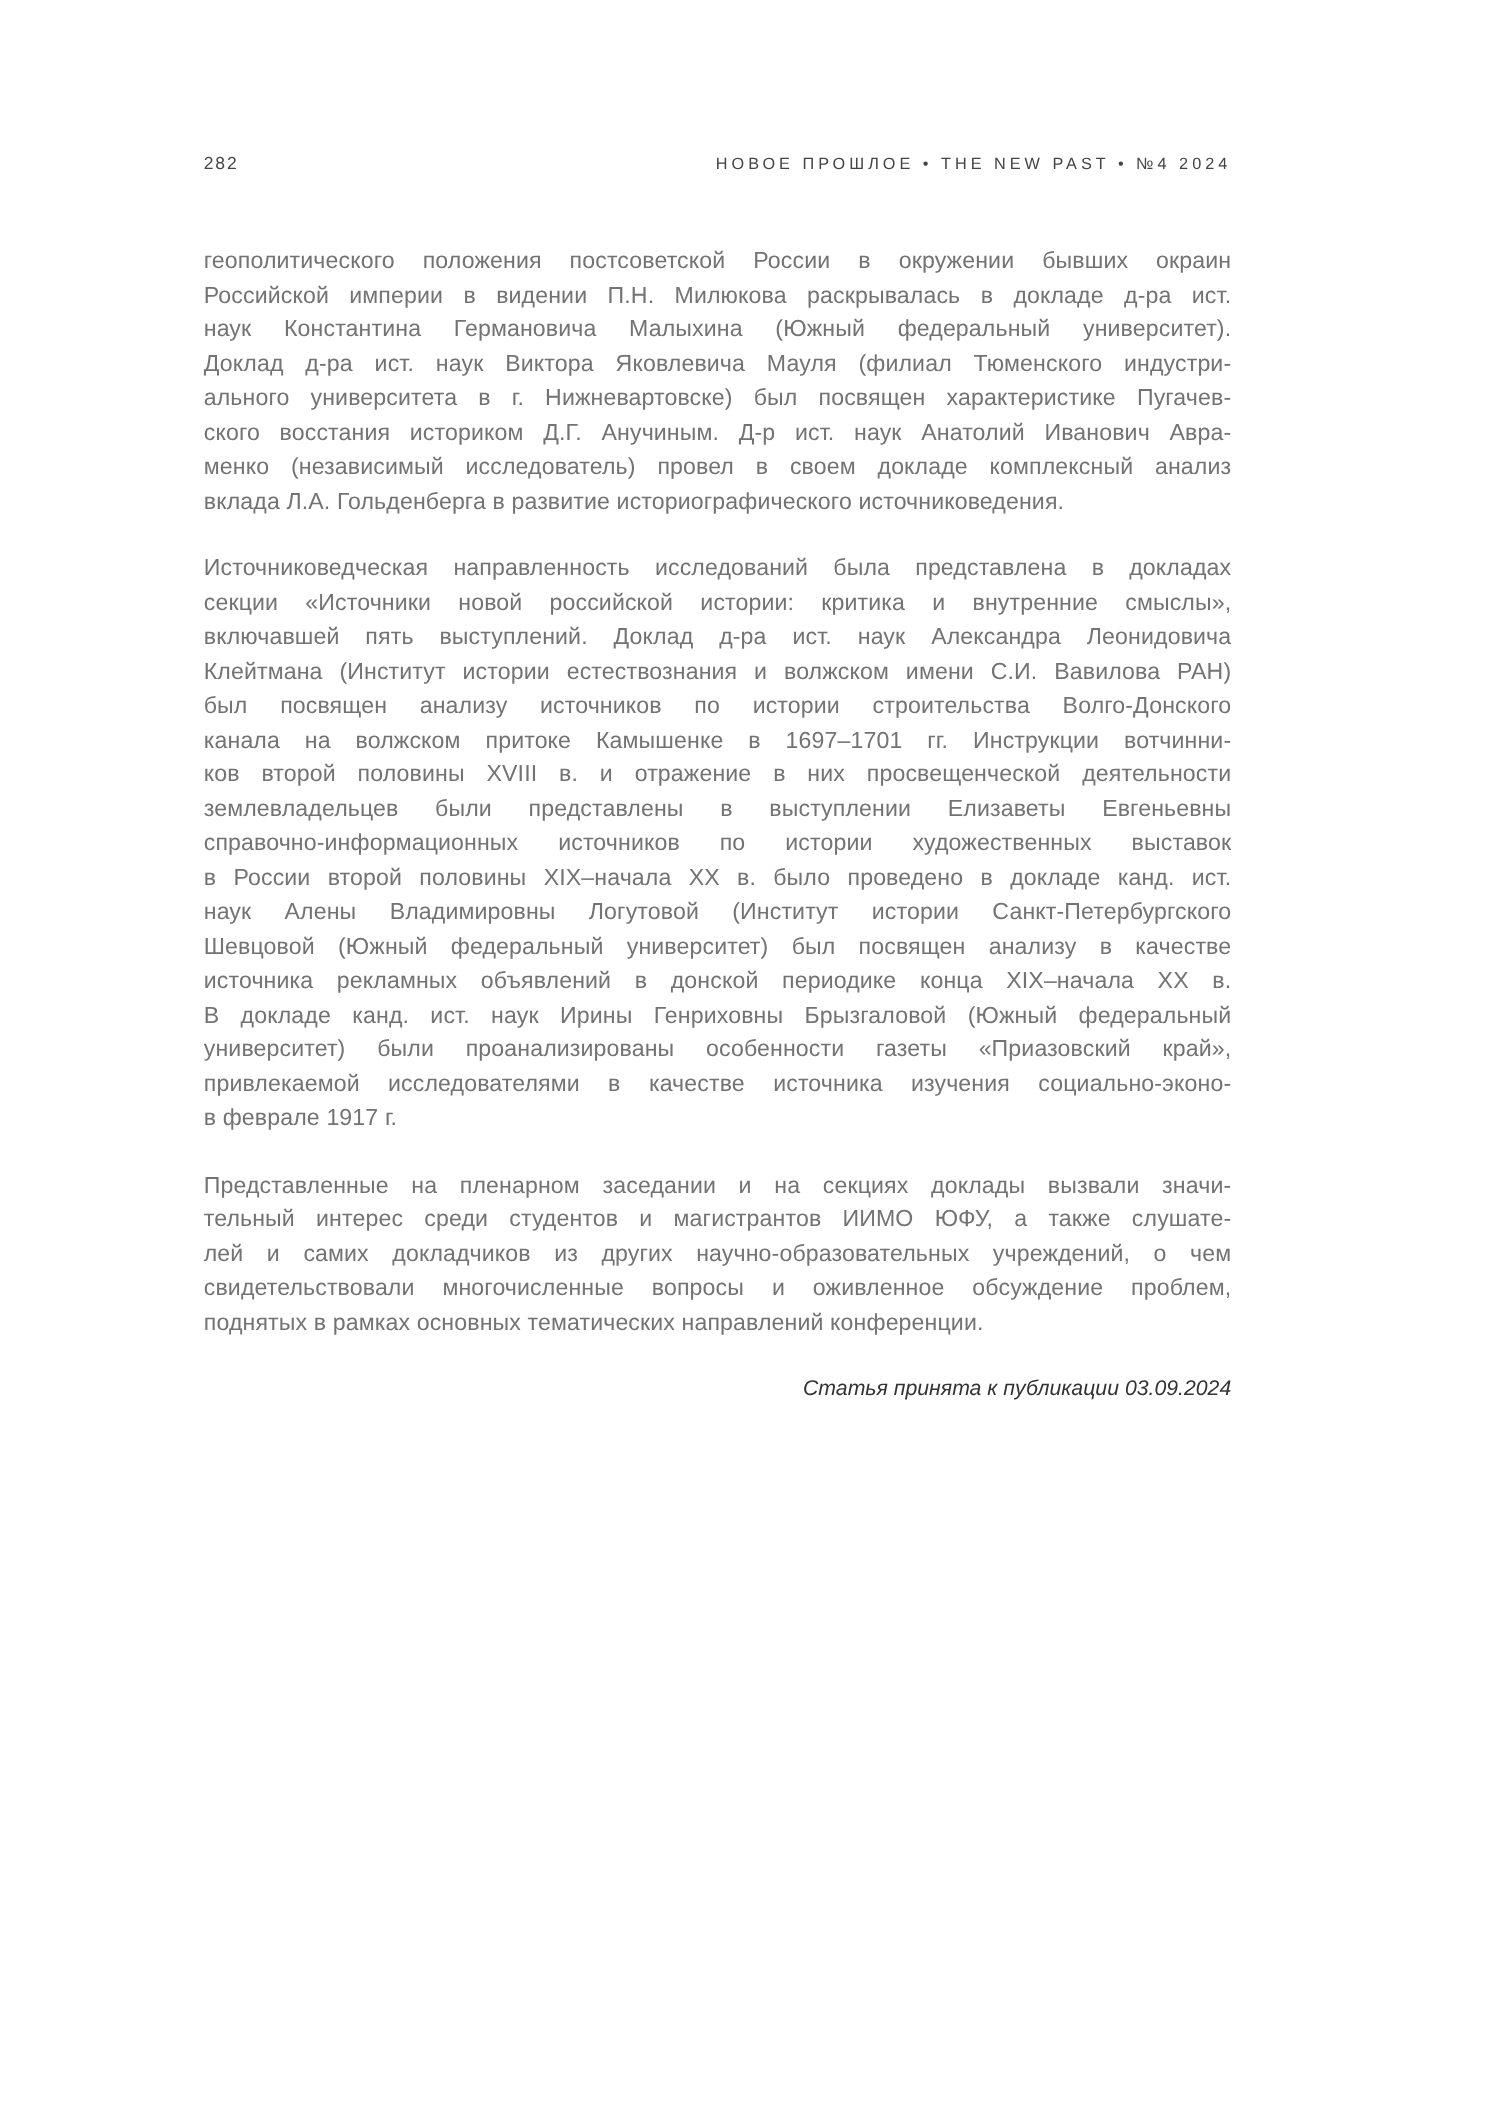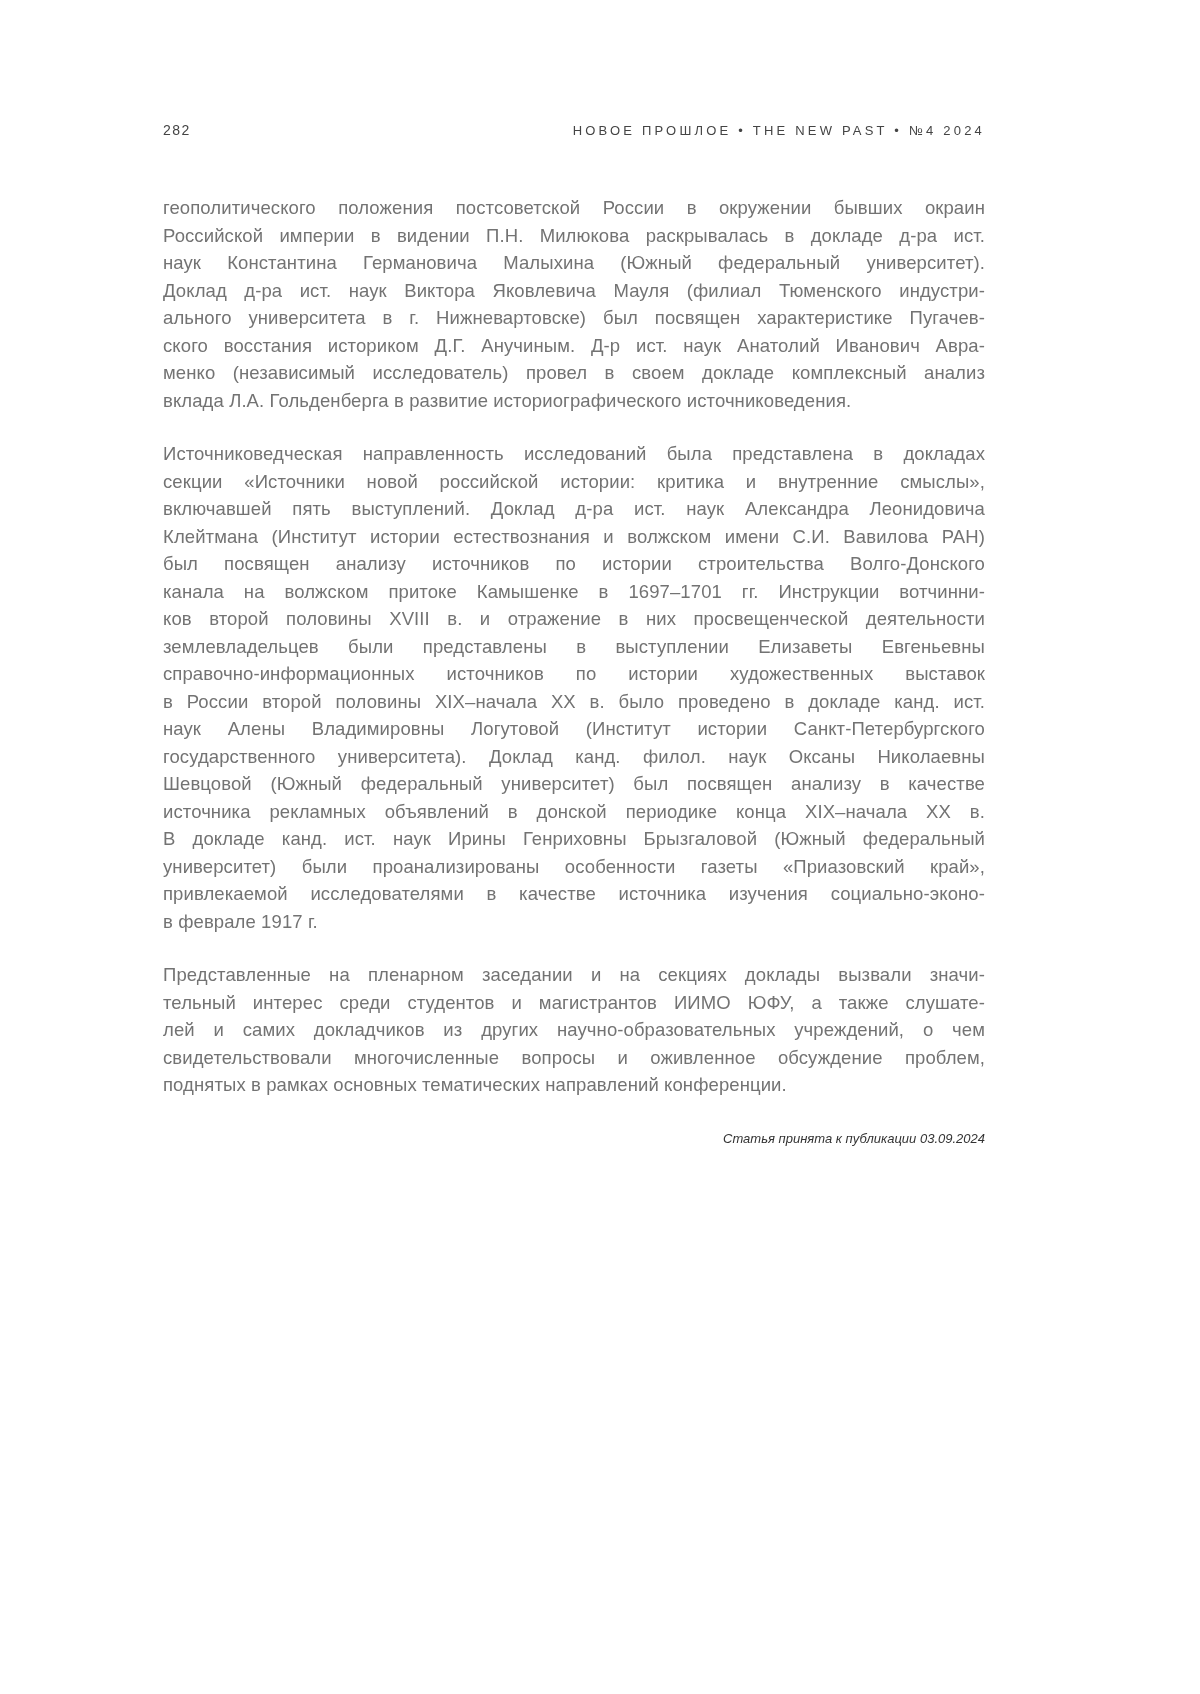--- a/index.html
+++ b/index.html
@@ -48,21 +48,21 @@
     text-align-last: justify;
     color: #737373;
     letter-spacing: 0.1px;
   }
   .line.last {
     text-align-last: left;
   }
   .acceptance-note {
     width: 822px;
     margin-top: 0;
-    font-size: 13px;
+    font-size: 17px;
     line-height: 27.5px;
     font-style: italic;
     text-align: right;
     color: #333333;
   }
 </style>
 </head>
 <body>
 
 <div class="page">
@@ -87,21 +87,20 @@
         <div class="line">секции «Источники новой российской истории: критика и внутренние смыслы»,</div>
         <div class="line">включавшей пять выступлений. Доклад д-ра ист. наук Александра Леонидовича</div>
         <div class="line">Клейтмана (Институт истории естествознания и волжском имени С.И. Вавилова РАН)</div>
         <div class="line">был посвящен анализу источников по истории строительства Волго-Донского</div>
         <div class="line">канала на волжском притоке Камышенке в 1697–1701 гг. Инструкции вотчинни-</div>
         <div class="line">ков второй половины XVIII в. и отражение в них просвещенческой деятельности</div>
         <div class="line">землевладельцев были представлены в выступлении Елизаветы Евгеньевны</div>
         <div class="line">справочно-информационных источников по истории художественных выставок</div>
         <div class="line">в России второй половины XIX–начала XX в. было проведено в докладе канд. ист.</div>
         <div class="line">наук Алены Владимировны Логутовой (Институт истории Санкт-Петербургского</div>
-        <div class="line">государственного университета). Доклад канд. филол. наук Оксаны Николаевны</div>
         <div class="line">Шевцовой (Южный федеральный университет) был посвящен анализу в качестве</div>
         <div class="line">источника рекламных объявлений в донской периодике конца XIX–начала XX в.</div>
         <div class="line">В докладе канд. ист. наук Ирины Генриховны Брызгаловой (Южный федеральный</div>
         <div class="line">университет) были проанализированы особенности газеты «Приазовский край»,</div>
         <div class="line">привлекаемой исследователями в качестве источника изучения социально-эконо-</div>
         <div class="line last">в феврале 1917 г.</div>
       </div>
       <div class="paragraph">
         <div class="line">Представленные на пленарном заседании и на секциях доклады вызвали значи-</div>
         <div class="line">тельный интерес среди студентов и магистрантов ИИМО ЮФУ, а также слушате-</div>

